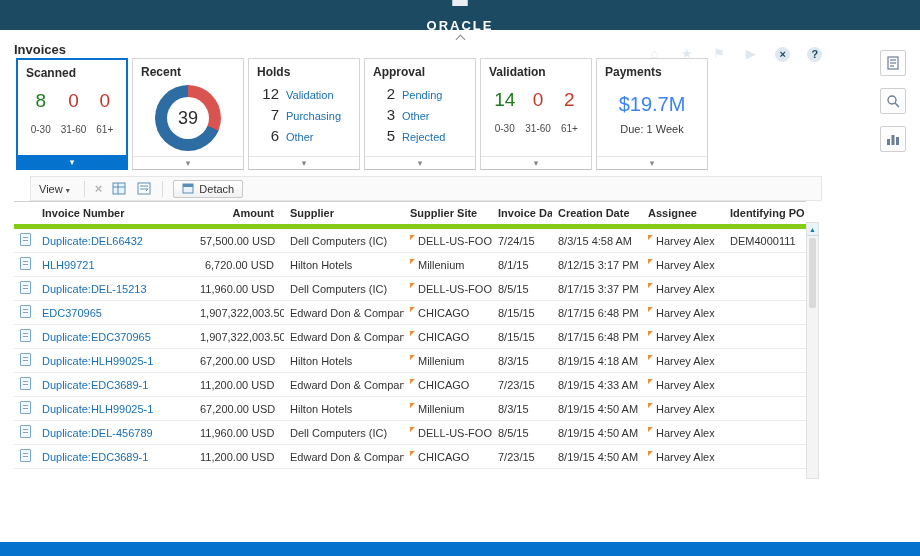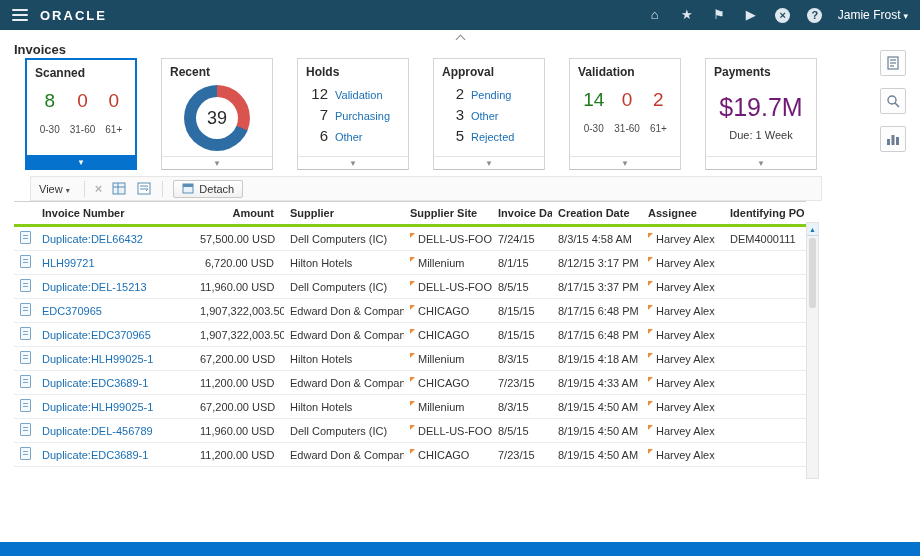--- a/index.html
+++ b/index.html
@@ -10,38 +10,38 @@
     position: relative;
     overflow: hidden;
     color: #333;
   }
 
   
   .shell-header {
     position: absolute; top: 0; left: 0; right: 0; height: 30px;
     background: #1d4a63;
     display: flex; align-items: center;
-    padding: 0 12px; gap: 12px;
+    padding: 0 12px; gap: 12px; flex-direction: column;
   }
   .hamburger { width: 16px; height: 12px; display: flex; flex-direction: column; justify-content: space-between; cursor: pointer; }
   .hamburger span { display: block; height: 2px; background: #e8eef2; border-radius: 1px; }
   .brand { color: #ffffff; font-weight: bold; letter-spacing: 2px; font-size: 13px; }
   .shell-right { margin-left: auto; display: flex; align-items: center; gap: 14px; }
   .shell-ic { color: #dfe8ef; font-size: 13px; width: 18px; text-align: center; cursor: pointer; line-height: 18px; }
   .circ { display: inline-block; width: 15px; height: 15px; border-radius: 50%; background: #dfe8ef; color: #1d4a63; font-size: 11px; font-weight: bold; line-height: 15px; text-align: center; }
   .user-menu { color: #ffffff; font-size: 12px; cursor: pointer; white-space: nowrap; }
   .user-menu .dd { font-size: 9px; margin-left: 3px; }
 
   
   .collapse-handle { position: absolute; top: 33px; left: 448px; width: 24px; height: 10px; display: flex; justify-content: center; cursor: pointer; }
   .chev-up { width: 7px; height: 7px; border-left: 1px solid #8a8a8a; border-top: 1px solid #8a8a8a; transform: rotate(45deg); margin-top: 3px; }
   .page-title { position: absolute; top: 42px; left: 14px; font-size: 13px; font-weight: bold; color: #2b2b2b; }
 
   
-  .cards { position: absolute; top: 58px; left: 25px; display: flex; gap: 24px; }
+  .cards { position: absolute; top: 58px; left: 16px; display: flex; gap: 4px; }
   .card {
     width: 112px; height: 112px; background: #fff;
     border: 1px solid #d5d5d5; border-bottom-color: #c3c3c3;
     display: flex; flex-direction: column; cursor: pointer;
   }
   .card.selected { border: 2px solid #0572ce; }
   .card-title { padding: 6px 8px 2px 8px; font-size: 12px; font-weight: bold; color: #2b2b2b; }
   .card-body { flex: 1; position: relative; }
   .card-footer { height: 13px; border-top: 1px solid #e3e3e3; display: flex; align-items: center; justify-content: center; }
   .card.selected .card-footer { background: #0572ce; border-top: none; }
@@ -58,41 +58,41 @@
 
   .donut-wrap { display: flex; justify-content: center; padding-top: 4px; }
   .donut { width: 66px; height: 66px; border-radius: 50%; display: flex; align-items: center; justify-content: center; }
   .donut-hole { width: 42px; height: 42px; background: #fff; border-radius: 50%; display: flex; align-items: center; justify-content: center; font-size: 18px; color: #2b2b2b; }
 
   .stat-list { padding: 4px 8px 0 10px; }
   .stat-row { display: flex; align-items: baseline; margin-bottom: 4px; }
   .stat-row .num { width: 20px; text-align: right; font-size: 15px; color: #2b2b2b; }
   .stat-row a { margin-left: 7px; font-size: 11px; color: #1a6fb5; text-decoration: none; cursor: pointer; }
 
-  .payments-amt { text-align: center; padding-top: 12px; font-size: 25px; color: #701a75; }
+  .payments-amt { text-align: center; padding-top: 12px; font-size: 20px; color: #3b82f6; }
   .payments-due { text-align: center; margin-top: 7px; font-size: 11px; color: #3a3a3a; }
 
   
   .right-rail { position: absolute; top: 50px; right: 14px; display: flex; flex-direction: column; gap: 12px; }
   .rail-btn { width: 26px; height: 26px; border: 1px solid #cfcfcf; border-radius: 2px; background: #fdfdfd; display: flex; align-items: center; justify-content: center; cursor: pointer; }
 
   
   .tbl-toolbar { position: absolute; top: 176px; left: 14px; width: 792px; height: 25px; display: flex; align-items: center; gap: 10px; padding: 0 4px; background: #fafafa; border: 1px solid #e6e6e6; margin-left: 16px; }
   .view-btn { font-size: 11px; color: #333; cursor: pointer; padding: 2px 4px; }
   .view-btn .dd { font-size: 8px; color: #555; }
   .tb-sep { width: 1px; height: 16px; background: #ddd; }
   .tb-ic { cursor: pointer; display: flex; align-items: center; }
   .tb-ic.disabled { cursor: default; }
   .x-glyph { color: #b5b5b5; font-size: 13px; font-weight: bold; }
   .detach-btn { display: flex; align-items: center; gap: 5px; border: 1px solid #c9c9c9; border-radius: 2px; background: linear-gradient(#ffffff,#f1f1f1); padding: 2px 8px; font-size: 11px; color: #333; cursor: pointer; }
 
   
   .grid { position: absolute; top: 201px; left: 14px; width: 792px; border-top: 1px solid #d0d0d0; }
   table { border-collapse: collapse; table-layout: fixed; width: 792px; font-size: 11px; }
-  th { font-weight: bold; text-align: left; padding: 5px 6px; border-bottom: 3px solid #84cc16; color: #2b2b2b; white-space: nowrap; overflow: hidden; }
+  th { font-weight: bold; text-align: left; padding: 5px 6px; border-bottom: 5px solid #84cc16; color: #2b2b2b; white-space: nowrap; overflow: hidden; }
   td { padding: 4px 6px; border-bottom: 1px solid #ececec; color: #333; white-space: nowrap; overflow: hidden; vertical-align: middle; }
   th.c-amt, td.c-amt { text-align: right; padding-right: 10px; }
   td a.lnk { color: #1a6fb5; text-decoration: none; cursor: pointer; }
   .chg { display: inline-block; width: 0; height: 0; border-top: 5px solid #ef8c3a; border-right: 5px solid transparent; margin-right: 3px; vertical-align: top; }
   .doc-ic { display: inline-block; width: 11px; height: 13px; border: 1px solid #7aa7c7; border-radius: 1px; position: relative; background: #f4f9fd; }
   .doc-ic::before, .doc-ic::after { content: ""; position: absolute; left: 2px; right: 2px; height: 1px; background: #7aa7c7; }
   .doc-ic::before { top: 3px; } .doc-ic::after { top: 6px; }
 
   
   .vscroll { position: absolute; top: 222px; left: 806px; width: 13px; height: 257px; background: #f4f4f4; border: 1px solid #e2e2e2; }

